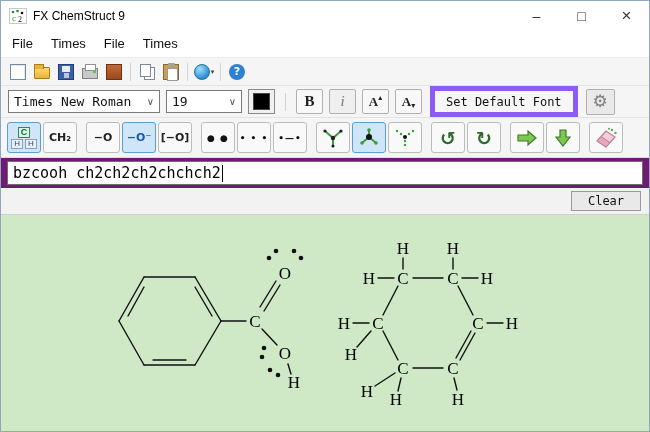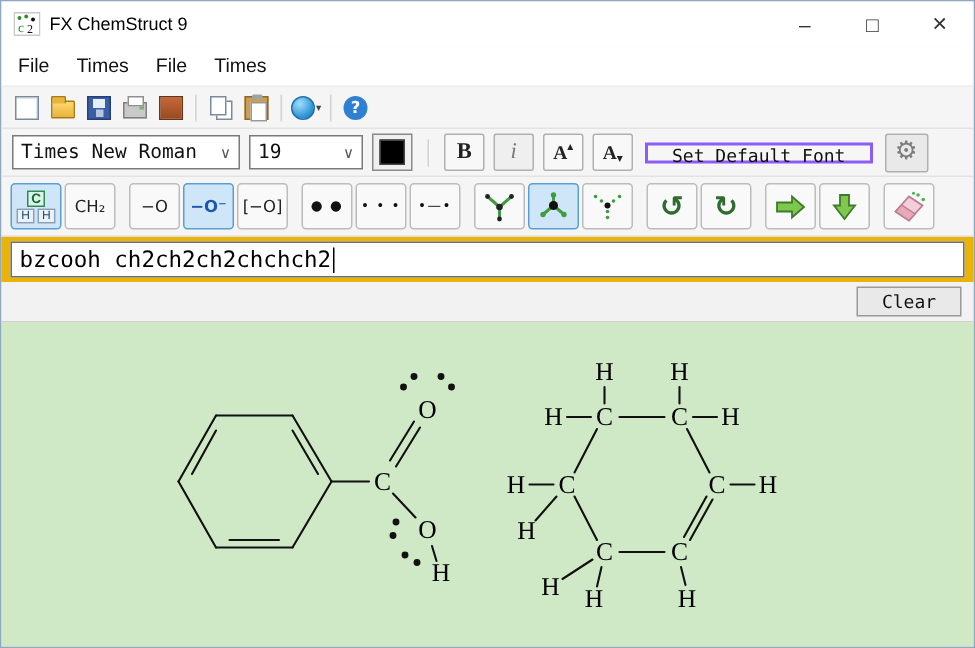--- a/index.html
+++ b/index.html
@@ -52,39 +52,39 @@
   .combo-text{flex:1;font-size:13px;color:#111;white-space:nowrap;overflow:hidden}
   .combo-arrow{font-size:10px;color:#555;margin-left:4px}
   .swatch-btn{width:27px;height:25px;border:1px solid #8a8a8a;background:#f0f0f0;display:flex;align-items:center;justify-content:center}
   .swatch{width:17px;height:17px;display:inline-block;border:1px solid #444}
   .fmt-btn{width:27px;height:25px;border:1px solid #b0b0b0;background:#f8f8f8;border-radius:2px;display:flex;align-items:center;justify-content:center;font-size:13px;color:#222}
   .fmt-btn .sup{font-size:8px;align-self:flex-start;margin-top:3px}
   .fmt-btn .sub{font-size:8px;align-self:flex-end;margin-bottom:3px}
   .fmt-btn.bold{font-family:"Liberation Serif",serif;font-weight:bold;font-size:15px}
   .fmt-btn.italic{font-family:"Liberation Serif",serif;font-style:italic;color:#777;font-size:15px;background:#efefef}
   .fmt-A{font-family:"Liberation Serif",serif;font-weight:bold;font-size:13px}
-  .default-font-btn{height:14px;padding:0 16px;border:2px solid #8b5cf6;background:#f6f6f6;font-size:12px;color:#111;margin-left:2px}
+  .default-font-btn{height:31px;padding:0 11px;border:5px solid #8b5cf6;background:#f6f6f6;font-size:12px;color:#111;margin-left:2px}
   .gear-btn{width:29px;height:26px;border:1px solid #b0b0b0;background:#e9e9e9;border-radius:2px;display:flex;align-items:center;justify-content:center;margin-left:2px}
   .gear{font-size:17px;color:#7d7d7d;line-height:1;font-family:"DejaVu Sans",sans-serif}
 
   
   .tb3{flex:0 0 40px;display:flex;align-items:center;padding:0 6px;background:#f5f5f5;border-bottom:1px solid #dcdcdc}
   .chem-btn{width:34px;height:31px;border:1px solid #bcbcbc;background:#f9f9f9;border-radius:3px;margin-right:2px;display:flex;align-items:center;justify-content:center;padding:0}
   .chem-btn.sel{background:#cfe6f8;border-color:#5a9fd4}
-  .glyph{font-size:11px;font-weight:400;color:#222;font-family:"DejaVu Sans",sans-serif;white-space:nowrap}
+  .glyph{font-size:11px;font-weight:700;color:#222;font-family:"DejaVu Sans",sans-serif;white-space:nowrap}
   .glyph.accent{color:#1a56b0;font-weight:bold}
   .glyph.dots{font-size:9px;letter-spacing:1px;color:#111}
   .glyph.rot{font-size:19px;font-weight:bold;color:#2f6b2f;font-family:"DejaVu Sans",sans-serif}
   .chx{display:flex;flex-direction:column;align-items:center;line-height:1}
   .chx-c{font-size:9px;font-weight:bold;color:#0a6b3c;border:1px solid #2e8b57;background:#dff2e6;padding:0 2px}
   .chx-row{display:flex;gap:2px;margin-top:1px}
   .chx-h{font-size:8px;border:1px solid #88a0b8;background:#eaf1f8;padding:0 2px;color:#24496e}
 
   
-  .input-row{flex:0 0 30px;padding:3px 6px;background:#eab308}
+  .input-row{flex:0 0 30px;padding:3px 6px;background:#701a75}
   .text-input{height:24px;background:#fff;border:1px solid #6e6e6e;display:flex;align-items:center;padding:0 5px;font-family:"DejaVu Sans Mono",monospace;font-size:15px;color:#000}
   .caret{width:1px;height:17px;background:#000;margin-left:1px;display:inline-block}
   .clear-row{flex:0 0 27px;background:#f2f2f2;position:relative;border-bottom:1px solid #cfcfcf}
   .clear-btn{position:absolute;right:8px;top:3px;width:70px;height:20px;background:#e9e9e9;border:1px solid #9a9a9a;font-family:"DejaVu Sans Mono",monospace;font-size:12px;color:#111}
 
   
   .canvas{flex:1;position:relative;overflow:hidden}
   .mol{position:absolute;left:0;top:0}
   .bond{stroke:#111;stroke-width:1.4;stroke-linecap:round}
   .lp{fill:#111}

